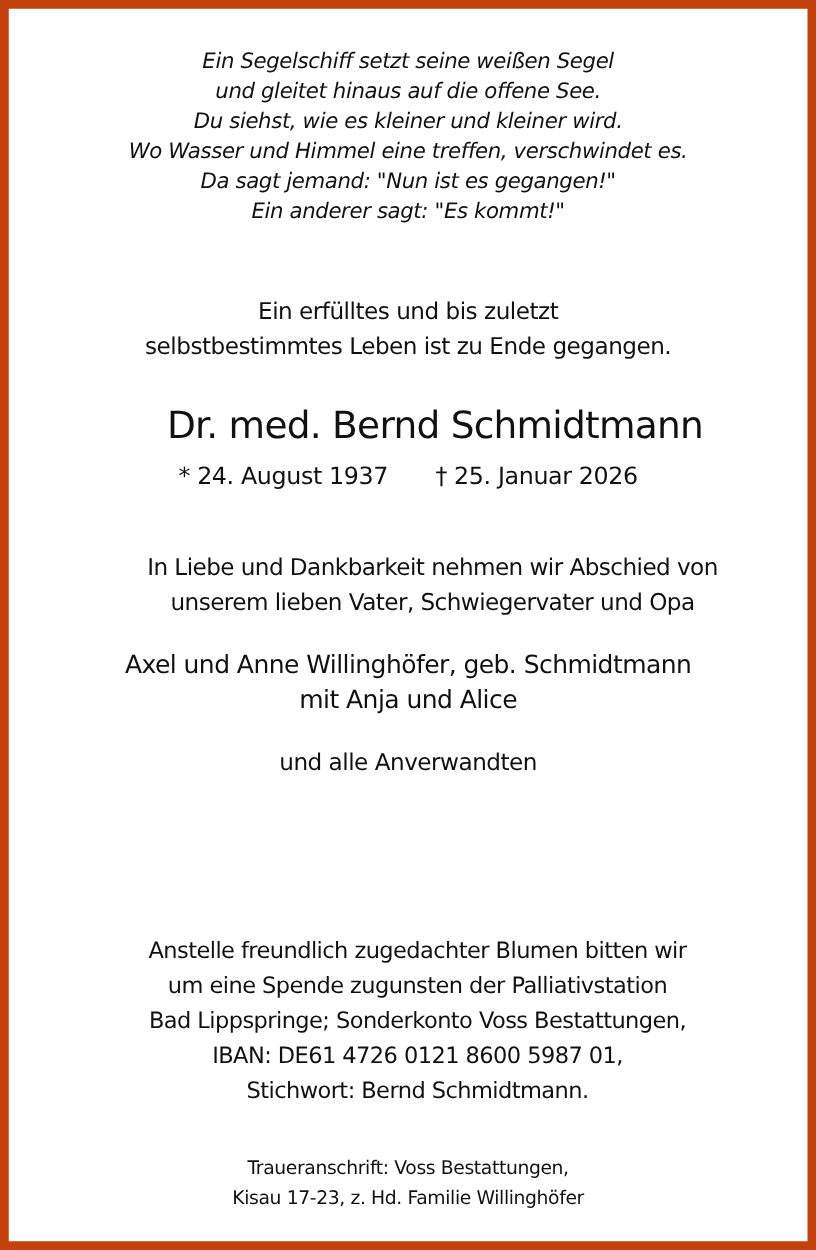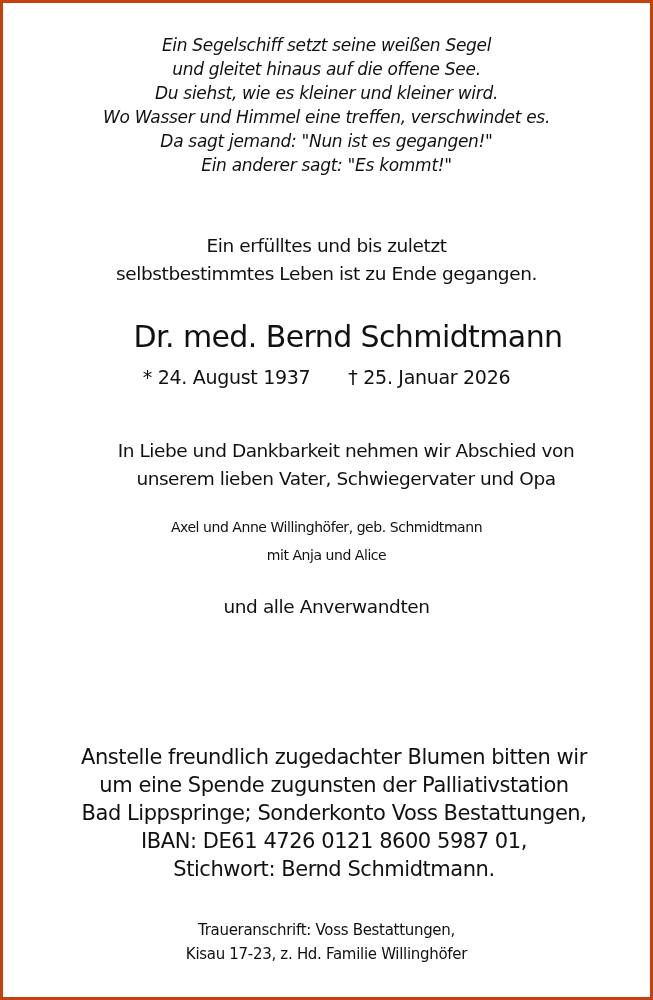--- a/index.html
+++ b/index.html
@@ -9,21 +9,21 @@
     }
     body {
       width: 653px;
       height: 1000px;
       overflow: hidden;
     }
     .card {
       box-sizing: border-box;
       width: 653px;
       height: 1000px;
-      border: 3px solid #c2410c;
+      border: 7px solid #c2410c;
       background: #ffffff;
       color: #111111;
       font-family: "DejaVu Sans", sans-serif;
       text-align: center;
       position: relative;
     }
     .line {
       display: block;
       white-space: nowrap;
     }
@@ -77,21 +77,21 @@
       font-size: 18.5px;
       line-height: 28px;
       letter-spacing: -0.45px;
       margin-left: 39px;
     }
     .mourners {
       position: absolute;
       top: 510px;
       left: 0;
       right: 0;
-      font-size: 14px;
+      font-size: 20px;
       line-height: 28px;
       letter-spacing: -0.45px;
       text-align: center;
     }
     .relatives {
       position: absolute;
       top: 590px;
       left: 0;
       right: 0;
       font-size: 18.5px;
@@ -105,21 +105,21 @@
       right: 0;
       font-size: 18.5px;
       line-height: 28px;
       letter-spacing: -0.45px;
     }
     .donation {
       position: absolute;
       top: 740px;
       left: 0;
       right: 0;
-      font-size: 21px;
+      font-size: 18px;
       line-height: 28px;
       letter-spacing: -0.45px;
       padding-left: 15px;
     }
     .address {
       position: absolute;
       top: 915px;
       left: 0;
       right: 0;
       font-size: 15px;

